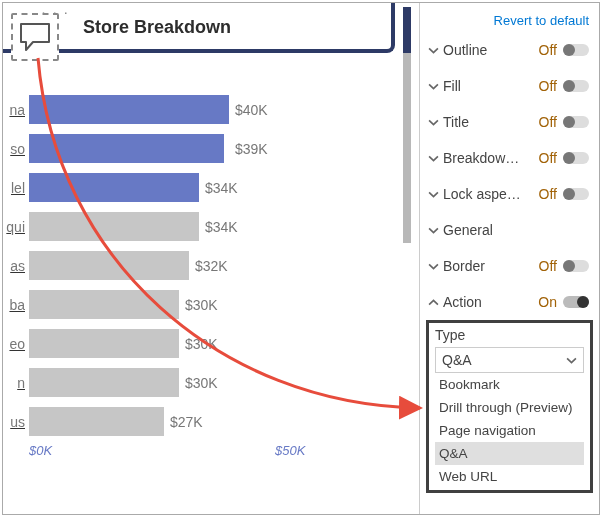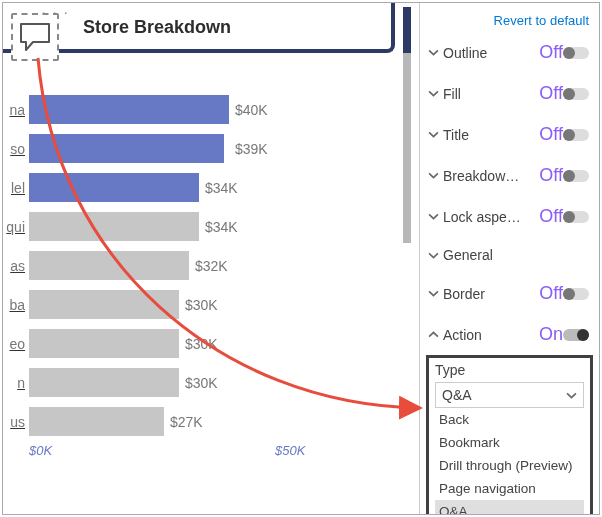--- a/index.html
+++ b/index.html
@@ -159,21 +159,21 @@
     color: #444;
   }
   .prop-left { display: flex; align-items: center; gap: 4px; min-width: 0; }
   .prop-label {
     max-width: 78px;
     overflow: hidden;
     text-overflow: ellipsis;
     white-space: nowrap;
   }
   .chev { width: 11px; height: 11px; flex-shrink: 0; }
-  .prop-right { display: flex; align-items: center; font-size: 18px; color: #8b5cf6;}
+  .prop-right { display: flex; align-items: center; gap: 6px; font-size: 14px; color: #a16207;}
   .toggle {
     width: 26px; height: 12px;
     border-radius: 6px;
     background: #ddd;
     position: relative;
   }
   .toggle .knob {
     position: absolute;
     width: 12px; height: 12px;
     border-radius: 50%;
@@ -427,21 +427,20 @@
       </div>
     <div class="dropdown-section">
       <div class="dd-label">Type</div>
       <div class="dd-select">
         <span>Q&amp;A</span>
         <svg class="chev" viewBox="0 0 10 10">
             <path d="M1 3 L5 7 L9 3" fill="none" stroke="#666" stroke-width="1.5"></path>
           </svg>
       </div>
       <div class="dd-list" id="dd-list">
-          <div class="dd-item">Back</div>
           <div class="dd-item">Bookmark</div>
           <div class="dd-item">Drill through (Preview)</div>
           <div class="dd-item">Page navigation</div>
           <div class="dd-item selected">Q&amp;A</div>
           <div class="dd-item">Web URL</div>
         </div>
     </div>
   </div>
 
 </div>

